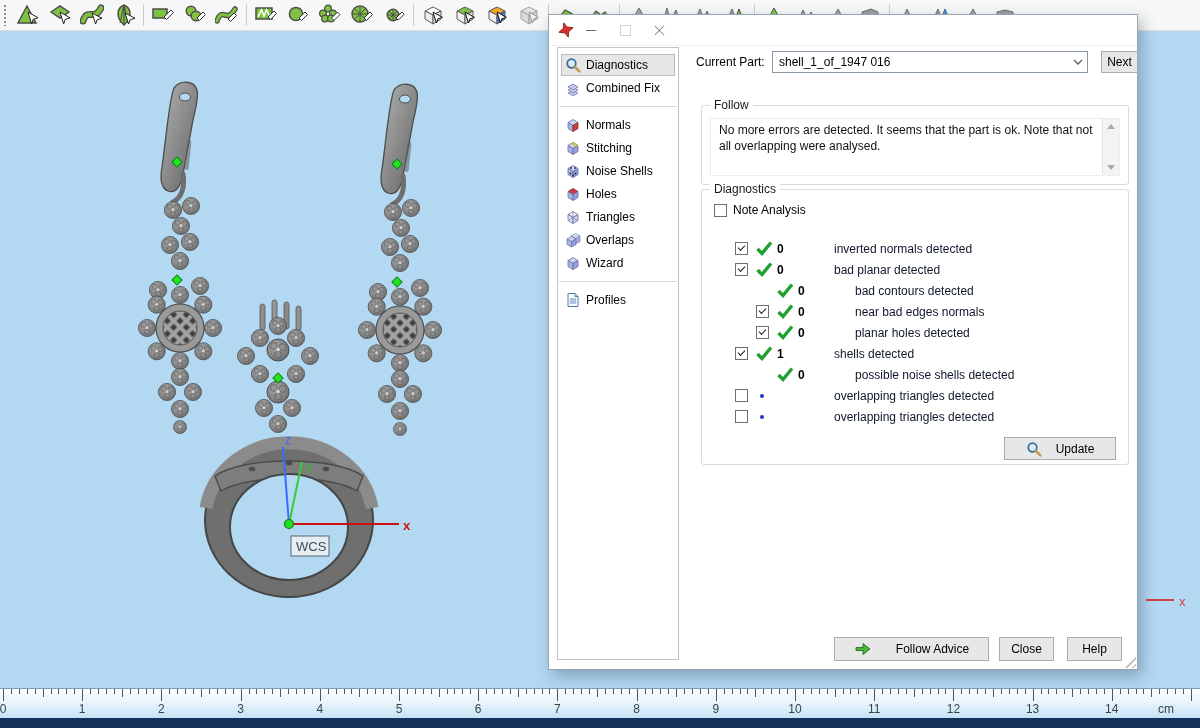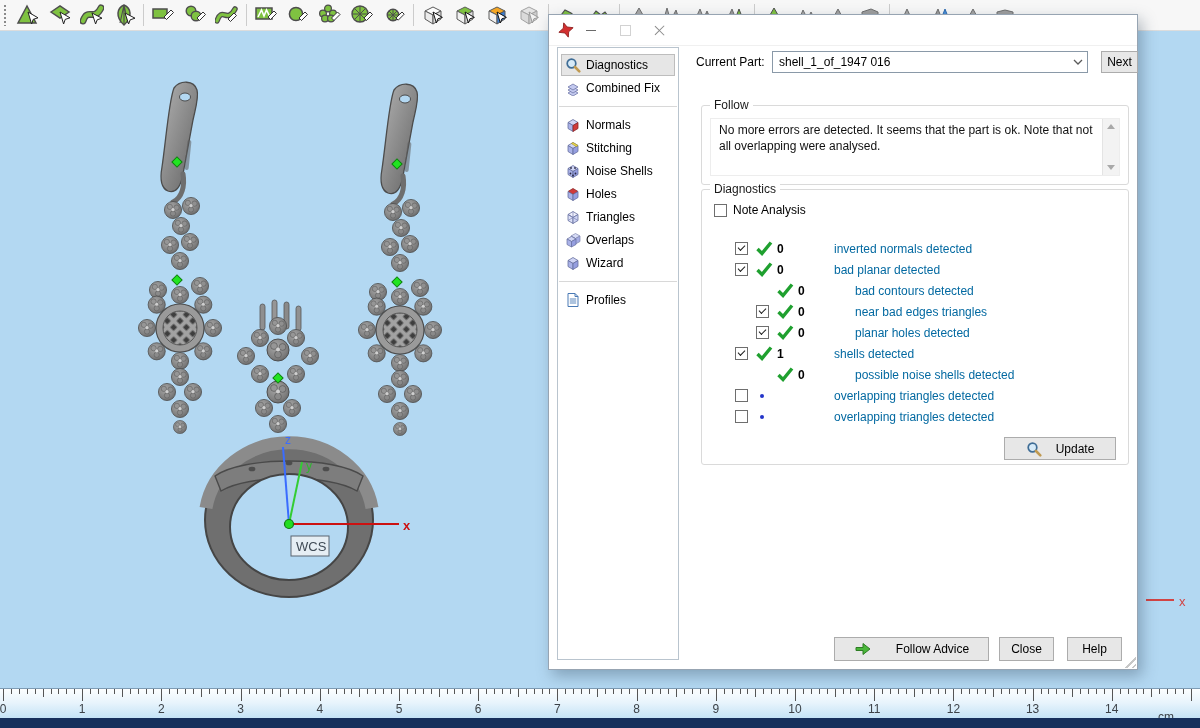--- a/index.html
+++ b/index.html
@@ -62,21 +62,21 @@
   .arr.dn i{border-top:5px solid #a9a9a9;}
 
   .diag-group{left:16px;top:144px;width:426px;height:274px;}
   .fa-row{position:absolute;left:12px;top:13px;display:flex;align-items:center;gap:6px;}
   .rows{position:absolute;left:0;top:48px;right:0;}
   .diag-row{display:flex;align-items:center;height:21px;padding-left:33px;}
   .diag-row.ind1{padding-left:54px;}
   .cell-cb{width:21px;display:flex;align-items:center;}
   .cell-ic{width:21px;display:flex;align-items:center;}
   .cell-ct{width:45px;font-weight:bold;color:#000;}
-  .rlabel{color:#0369a1;padding-left:12px;}
+  .rlabel{color:#0f172a;padding-left:12px;}
   .checkbox{width:13px;height:13px;border:1px solid #6e6e6e;background:#fff;display:inline-block;position:relative;box-sizing:border-box;}
   .checkbox.checked:after{content:"";position:absolute;left:2px;top:2px;width:6px;height:3px;border-left:1.8px solid #1c1c1c;border-bottom:1.8px solid #1c1c1c;transform:rotate(-45deg);}
   .bluedot{width:4px;height:4px;border-radius:50%;background:#2334c9;margin-left:4px;}
   .update-btn{position:absolute;right:12px;bottom:4px;width:112px;height:23px;gap:14px;}
 
   .footer-btn{position:absolute;bottom:0;height:24px;}
   .fa-btn{left:149px;width:155px;gap:24px;}
   .close-btn{left:314px;width:55px;}
   .help-btn{left:382px;width:55px;}
   .grip-corner{position:absolute;right:1px;bottom:1px;width:14px;height:14px;clip-path:polygon(100% 0,100% 100%,0 100%);background:repeating-linear-gradient(135deg,transparent 0 3px,#c7c7c7 3px 4.5px);}
@@ -582,21 +582,21 @@
       <span class="rnum" style="left: 399px;">5</span>
       <span class="rnum" style="left: 478.2px;">6</span>
       <span class="rnum" style="left: 557.4px;">7</span>
       <span class="rnum" style="left: 636.6px;">8</span>
       <span class="rnum" style="left: 715.8px;">9</span>
       <span class="rnum" style="left: 795px;">10</span>
       <span class="rnum" style="left: 874.2px;">11</span>
       <span class="rnum" style="left: 953.4px;">12</span>
       <span class="rnum" style="left: 1032.6px;">13</span>
       <span class="rnum" style="left: 1111.8px;">14</span>
-      <span class="rnum runit" style="left: 1158px; margin-top: 8px;">cm</span>
+      <span class="rnum runit" style="left: 1158px;">cm</span>
     </div>
   <div class="taskbar"></div>
 
   <div class="dialog">
     <div class="titlebar">
       <svg width="16" height="16">
           <g fill="#d22f2f" stroke="#8e1f1f" stroke-width=".8" transform="rotate(-18 8 8)">
             <polygon points="8,0.5 10,5.5 15.5,8 10,10.5 8,15.5 6,10.5 0.5,8 6,5.5"></polygon>
           </g>
         </svg>
@@ -788,21 +788,21 @@
           <div class="diag-row ind1">
             <span class="cell-cb">
                 <span class="checkbox checked"></span>
               </span>
             <span class="cell-ic">
                 <svg width="17" height="15">
                   <path d="M1.5,8 L6,12.5 L15,1.5" fill="none" stroke="#1fa02f" stroke-width="3.4"></path>
                 </svg>
               </span>
             <span class="cell-ct">0</span>
-            <span class="rlabel">near bad edges triangles</span>
+            <span class="rlabel">near bad edges normals</span>
           </div>
 
           <div class="diag-row ind1">
             <span class="cell-cb">
                 <span class="checkbox checked"></span>
               </span>
             <span class="cell-ic">
                 <svg width="17" height="15">
                   <path d="M1.5,8 L6,12.5 L15,1.5" fill="none" stroke="#1fa02f" stroke-width="3.4"></path>
                 </svg>

